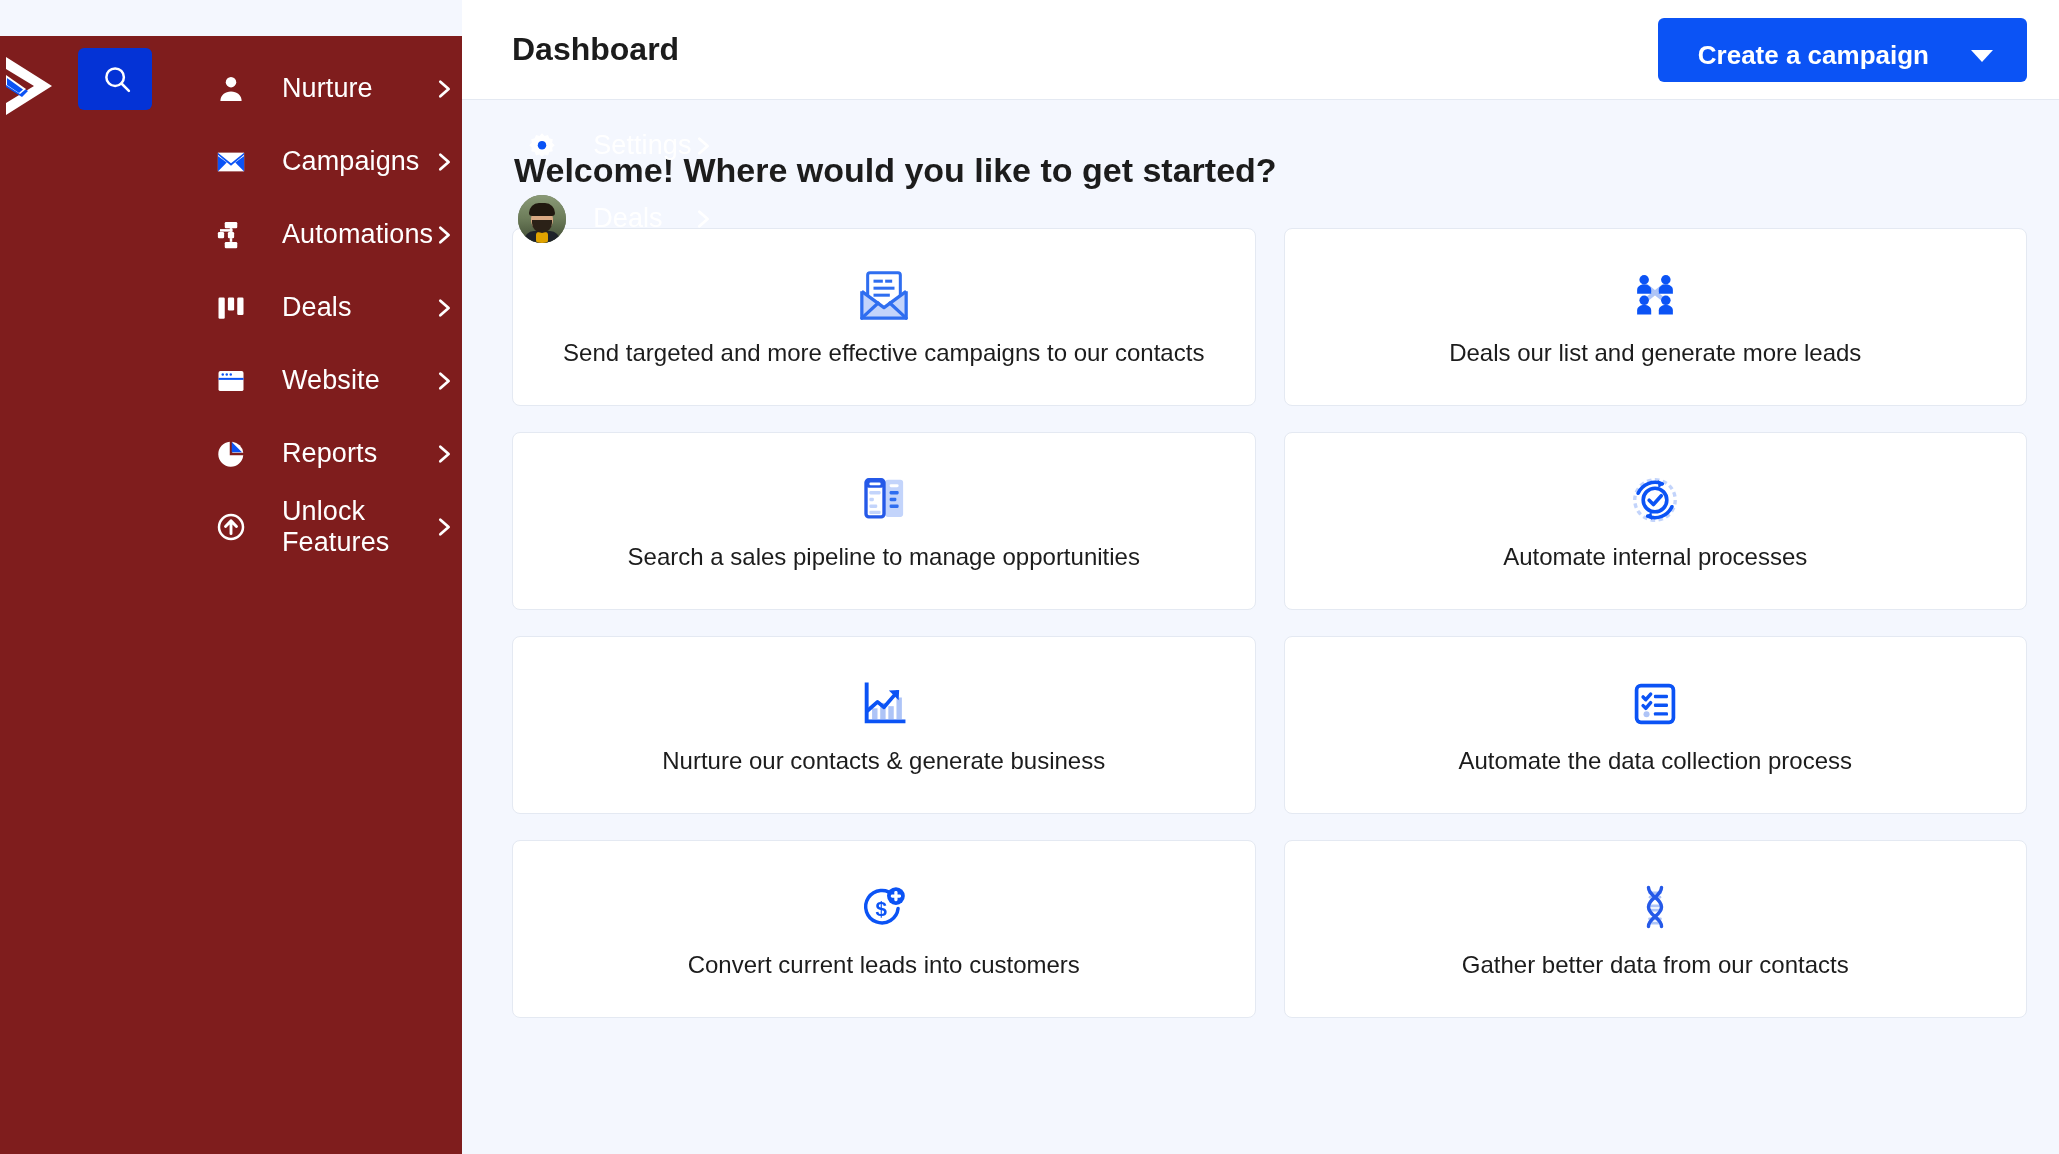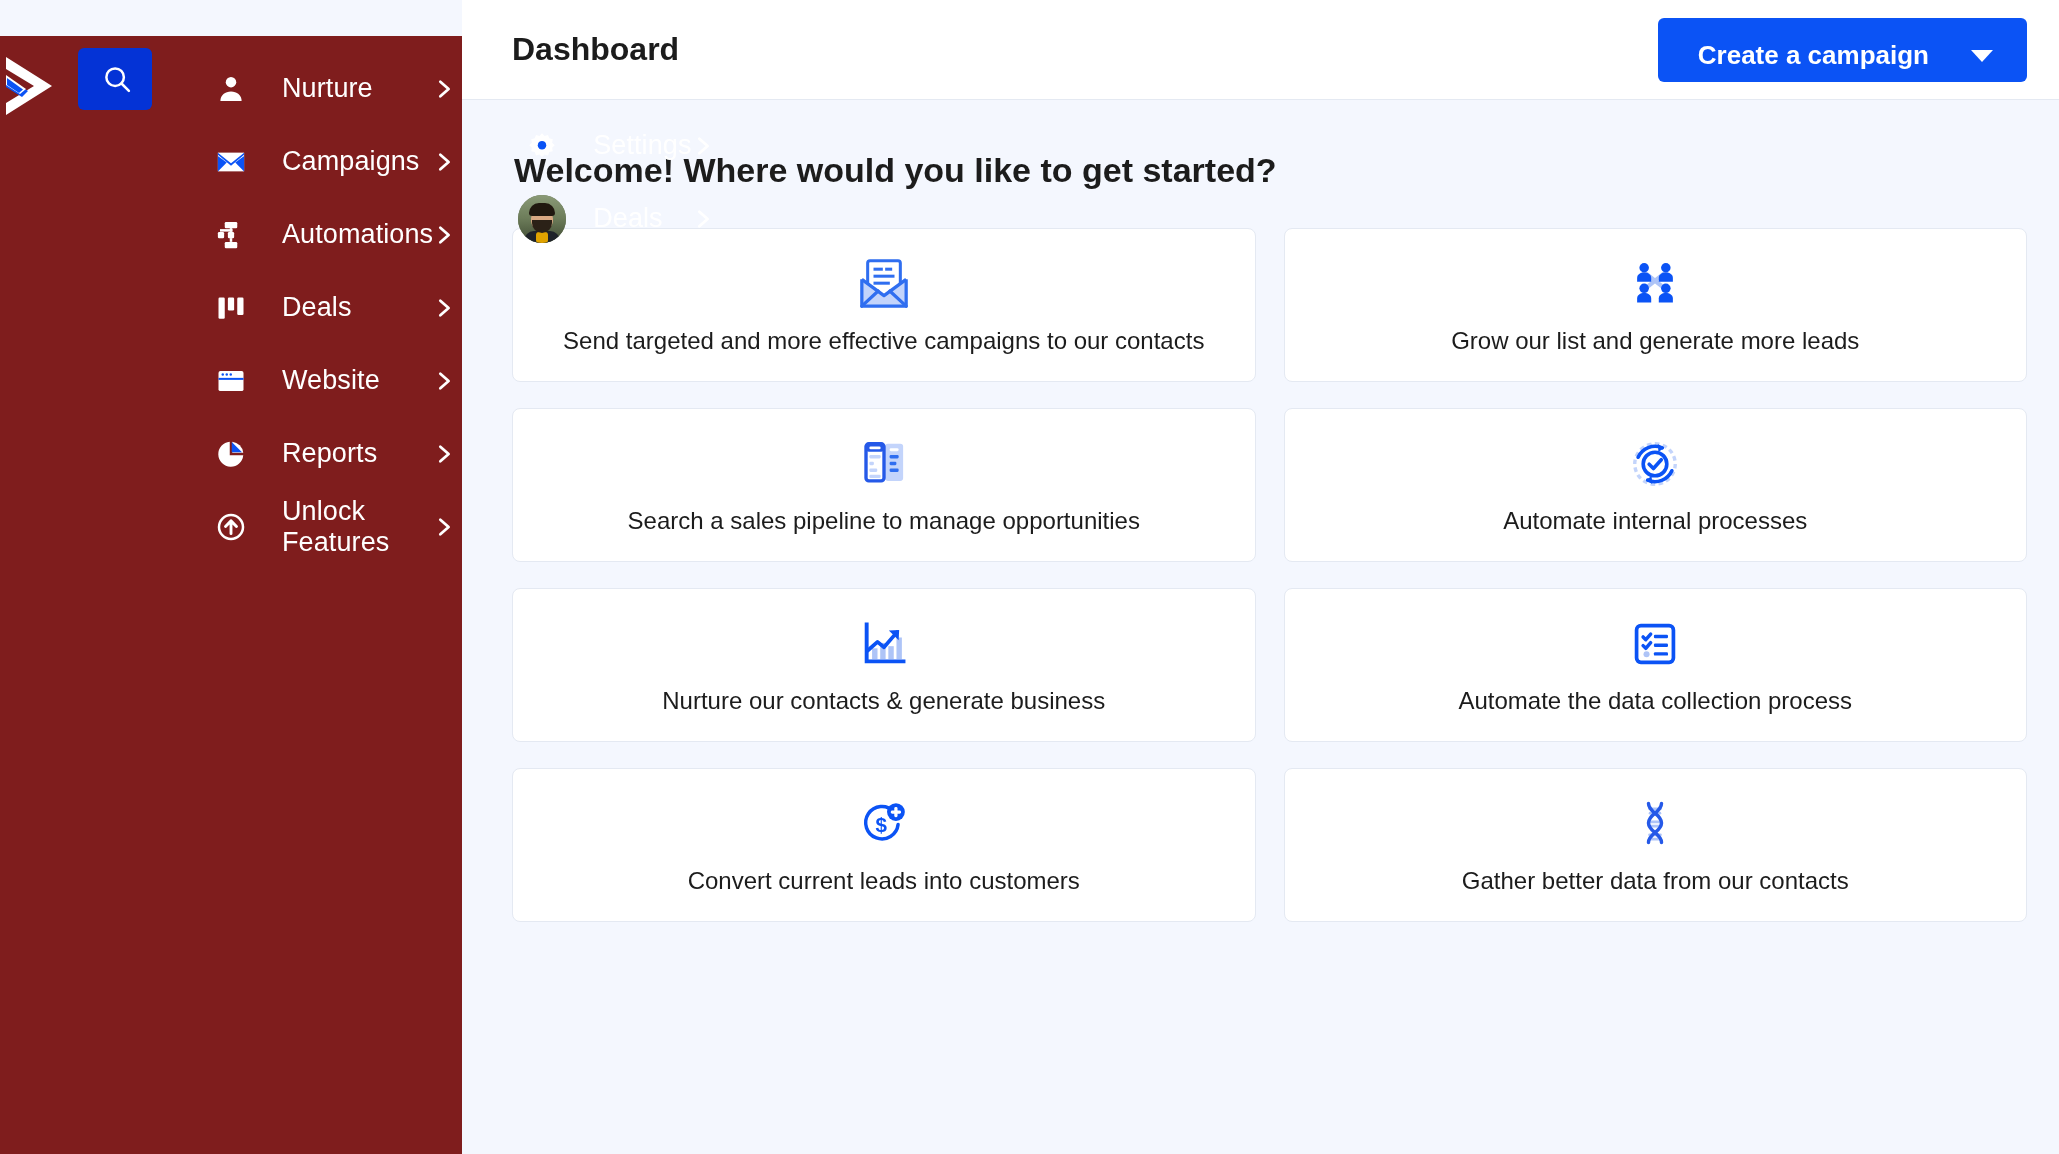--- a/index.html
+++ b/index.html
@@ -159,21 +159,21 @@
   }
   .card-grid {
     display: grid;
     grid-template-columns: 1fr 1fr;
     gap: 26px 28px;
   }
   .card {
     background: #ffffff;
     border: 1px solid #e4e9f2;
     border-radius: 8px;
-    height: 154px;
+    height: 178px;
     display: flex;
     flex-direction: column;
     align-items: center;
     justify-content: center;
     padding: 0 26px;
     cursor: pointer;
   }
   .card .c-icon {
     height: 62px;
     display: flex;
@@ -432,21 +432,21 @@
               <circle cx="14" cy="9" r="4.4" fill="#0b53f5"></circle>
               <path d="M7.5 22v-3.6c0-3.2 2.9-5 6.5-5s6.5 1.8 6.5 5V22z" fill="#0b53f5"></path>
               <circle cx="34" cy="9" r="4.4" fill="#0b53f5"></circle>
               <path d="M27.5 22v-3.6c0-3.2 2.9-5 6.5-5s6.5 1.8 6.5 5V22z" fill="#0b53f5"></path>
               <circle cx="14" cy="28" r="4.4" fill="#0b53f5"></circle>
               <path d="M7.5 41v-3.6c0-3.2 2.9-5 6.5-5s6.5 1.8 6.5 5V41z" fill="#0b53f5"></path>
               <circle cx="34" cy="28" r="4.4" fill="#0b53f5"></circle>
               <path d="M27.5 41v-3.6c0-3.2 2.9-5 6.5-5s6.5 1.8 6.5 5V41z" fill="#0b53f5"></path>
             </svg>
           </span>
-          <div class="c-label">Grow our list and generate more leads</div>
+          <div class="c-label">Deals our list and generate more leads</div>
         </div>
 
         <div class="card">
           <span class="c-icon">
             <svg width="54" height="54" viewBox="0 0 48 48">
               <rect x="25" y="6" width="16" height="33" rx="2.5" fill="#c3d4fb"></rect>
               <rect x="29" y="10" width="8" height="2.6" rx="1.2" fill="#ffffff"></rect>
               <rect x="29" y="16" width="8" height="3" rx="1" fill="#2f6ef0"></rect>
               <rect x="29" y="22" width="6" height="3" rx="1" fill="#2f6ef0"></rect>
               <rect x="29" y="28" width="8" height="3" rx="1" fill="#2f6ef0"></rect>

